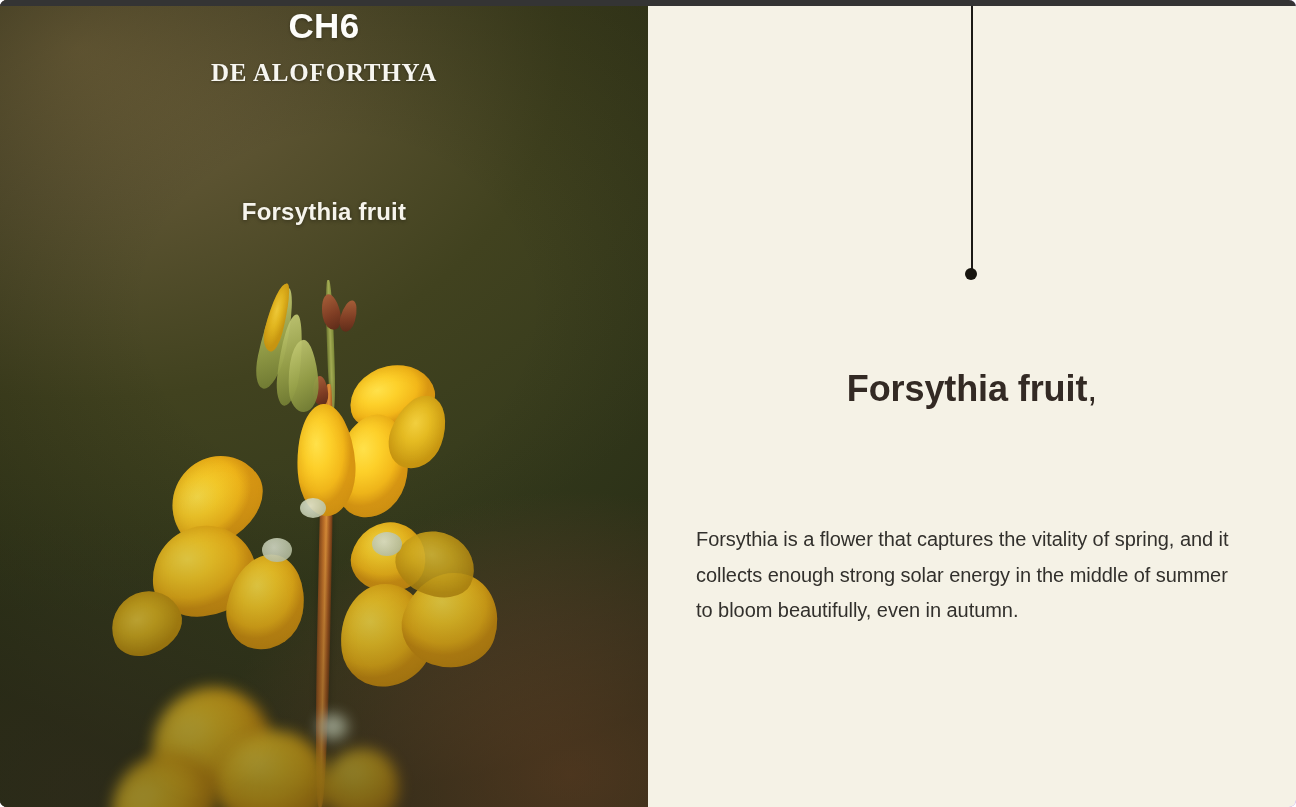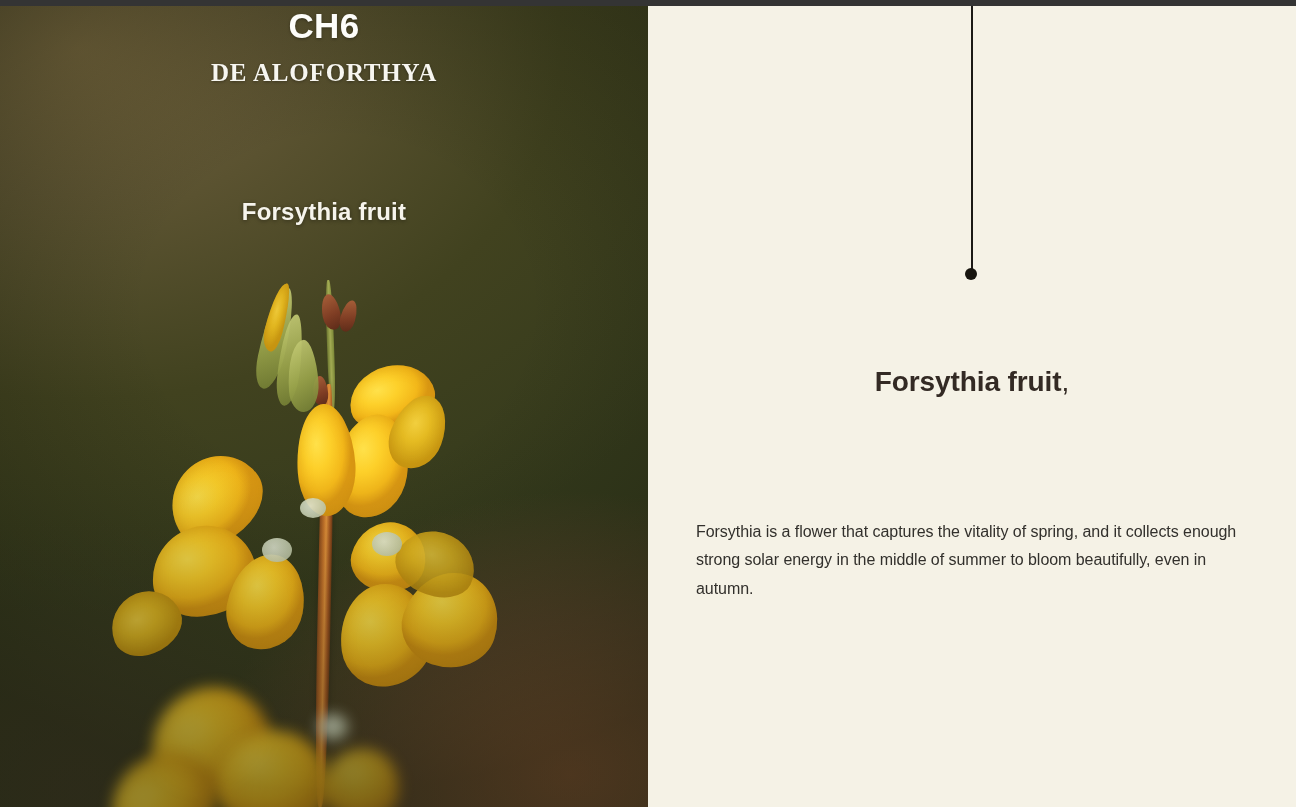--- a/index.html
+++ b/index.html
@@ -10,20 +10,21 @@
   body {
     font-family: "Liberation Sans", sans-serif;
   }
 
   .page {
     position: relative;
     width: 1296px;
     height: 807px;
     overflow: hidden;
     background: #8b5cf6;
+    border-radius: 7px;
   }
 
   
   .top-strip {
     position: absolute;
     left: 0; top: 0;
     width: 1296px;
     height: 6px;
     background: #343434;
     z-index: 40;
@@ -177,34 +178,34 @@
     border-radius: 50%;
     background: #17150f;
   }
   .headline {
     position: absolute;
     left: 0;
     top: 358px;
     width: 648px;
     text-align: center;
     color: #332a24;
-    font-size: 28px;
+    font-size: 36px;
     font-weight: 700;
     line-height: 1.72;
     letter-spacing: -0.1px;
   }
   .headline .comma {
     font-weight: 400;
   }
   .body-block {
     position: absolute;
     left: 48px;
     width: 552px;
     color: #32302c;
-    font-size: 16px;
+    font-size: 20px;
     line-height: 1.78;
     letter-spacing: -0.05px;
   }
   .body-1 { top: 502px; }
   .body-2 { top: 638px; }
 </style>
 </head>
 <body>
 
 <div class="page">

